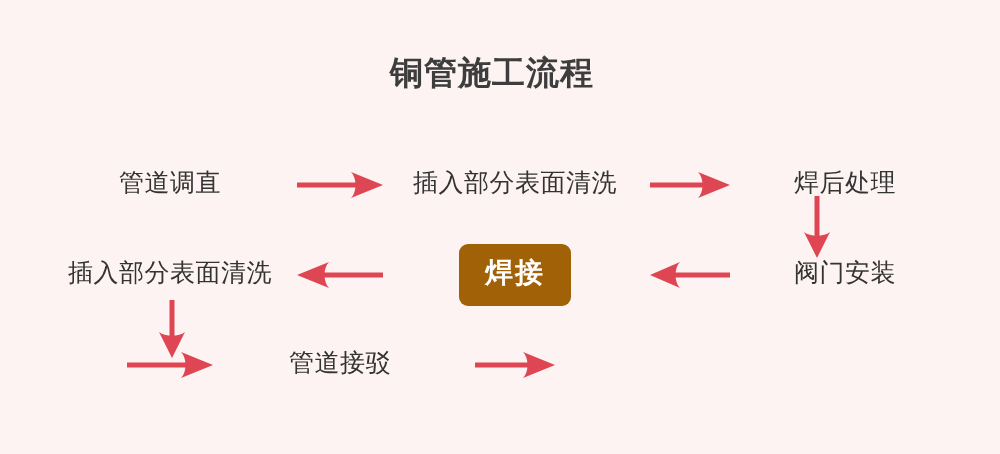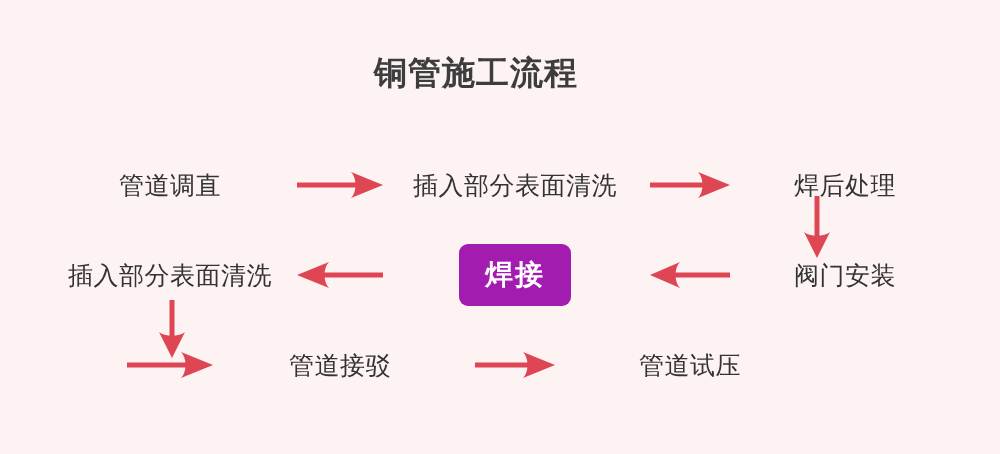--- a/index.html
+++ b/index.html
@@ -26,20 +26,21 @@
     left: 0;
     top: 52px;
     width: 952px;
     text-align: center;
     font-size: 33px;
     font-weight: bold;
     color: #3d3d3d;
     letter-spacing: 1px;
     line-height: 42px;
     white-space: nowrap;
+    padding-left: 16px;
   }
 
   
   .grid {
     position: absolute;
     left: 60px;
     top: 140px;
     width: 880px;
     height: 270px;
     display: grid;
@@ -51,37 +52,38 @@
 
   .node-label {
     font-size: 25px;
     color: #333333;
     letter-spacing: 0.5px;
     white-space: nowrap;
     line-height: 30px;
   }
 
   .node-highlight {
-    background: #a21caf;
+    background: #a16207;
     color: #ffffff;
     font-size: 28px;
     font-weight: bold;
     letter-spacing: 2px;
     border-radius: 9px;
     padding: 14px 26px;
     line-height: 34px;
     white-space: nowrap;
   }
 
   .cell {
     display: flex;
     align-items: center;
     justify-content: center;
     width: 100%;
     height: 100%;
+    font-family: Liberation Mono, monospace;
   }
 
   .arrow-h svg { display: block; }
   .arrow-v { position: absolute; }
   .arrow-v svg { display: block; }
 </style>
 </head>
 <body>
 
 <div class="canvas">
@@ -154,23 +156,20 @@
       <span class="node-label">管道接驳</span>
     </div>
 
     <div class="cell arrow-h">
       <svg width="80" height="30" viewBox="0 0 80 30" aria-hidden="true">
         <rect x="0" y="12.5" width="56" height="5" fill="#dd4652"></rect>
         <path d="M 48 2 L 80 15 L 48 28 C 54 22 54 8 48 2 Z" fill="#dd4652"></path>
       </svg>
     </div>
 
-    <div class="cell">
-      <span class="node-label">管道试压</span>
-    </div>
 
   </div>
 
   <div class="arrow-v" style="left:802px; top:196px;">
     <svg width="30" height="62" viewBox="0 0 30 62" aria-hidden="true">
       <rect x="12.5" y="0" width="5" height="44" fill="#dd4652"></rect>
       <path d="M 2 36 L 15 62 L 28 36 C 22 41 8 41 2 36 Z" fill="#dd4652"></path>
     </svg>
   </div>
 

